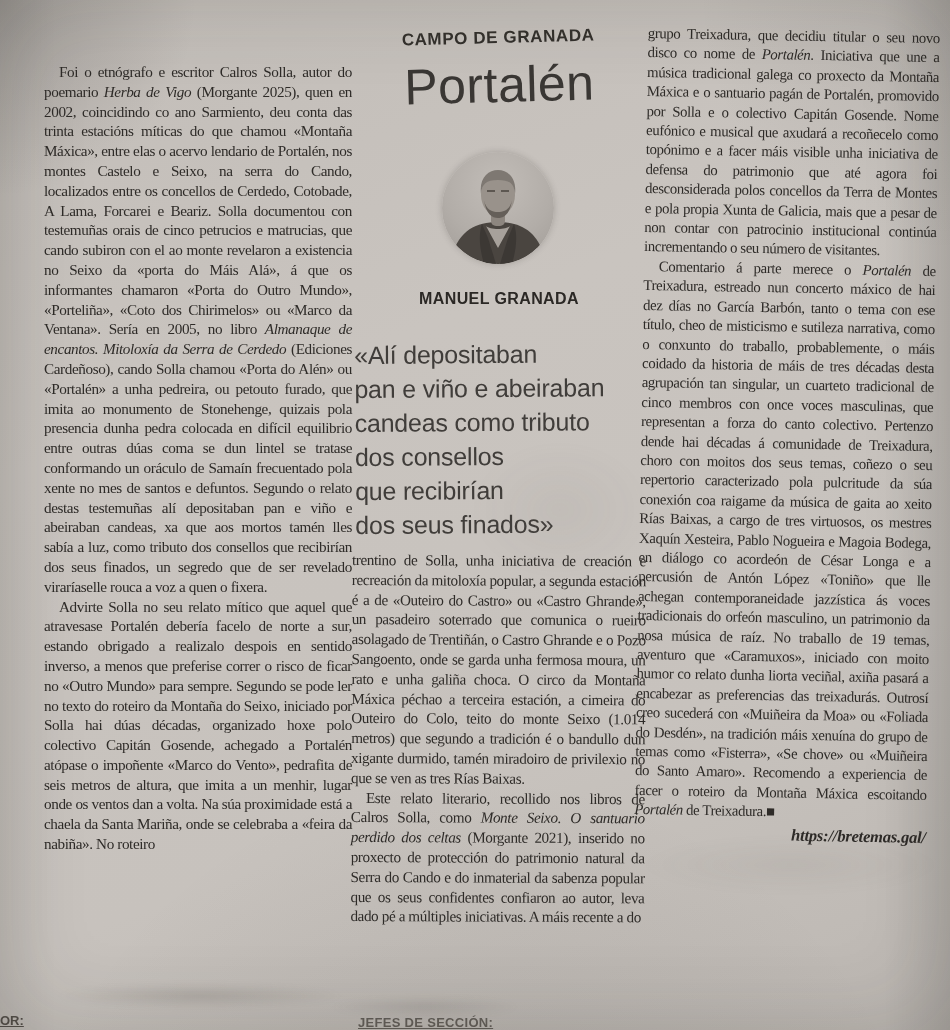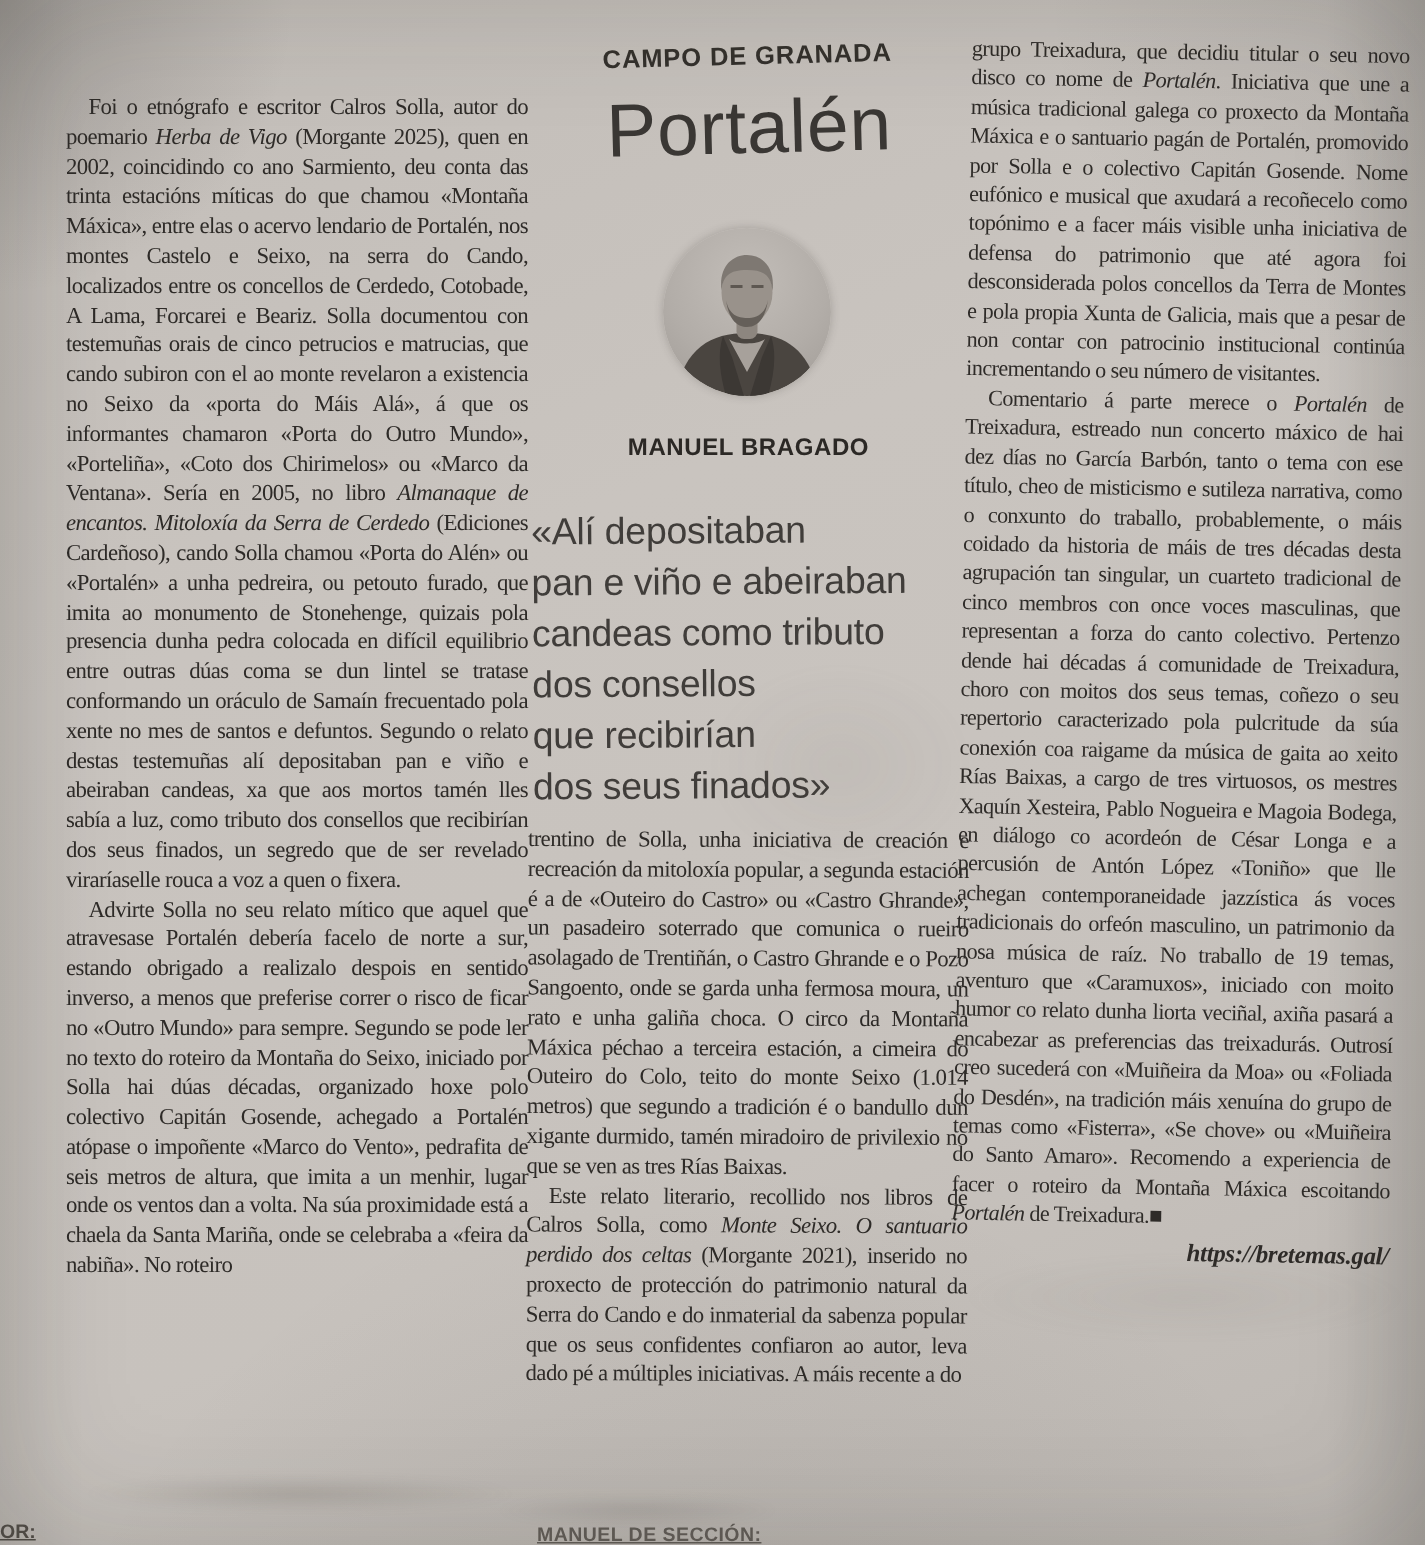--- a/index.html
+++ b/index.html
@@ -123,39 +123,39 @@
         <path d="M39 42 C37 26 46 18 56 18 C66 18 75 26 73 42 C72 32 68 28 56 28 C44 28 40 32 39 42 Z" fill="#7e7872"></path>
 
         <path d="M42 48 C44 62 50 66 56 66 C62 66 68 62 70 48 C68 58 62 60 56 60 C50 60 44 58 42 48 Z" fill="#655f59"></path>
 
         <rect x="45" y="38" width="8" height="2" fill="#5d5751"></rect>
         <rect x="59" y="38" width="8" height="2" fill="#5d5751"></rect>
       </g>
     </svg>
   </figure>
 
-  <div class="byline">MANUEL BRAGADO</div>
+  <div class="byline">MANUEL GRANADA</div>
 
   <blockquote id="pull-quote">«Alí depositaban<br>pan e viño e abeiraban<br>candeas como tributo<br>dos consellos<br>que recibirían<br>dos seus finados»</blockquote>
 
   <section id="col-mid-body" class="col">
       <p>trentino de Solla, unha iniciativa de creación e recreación da mitoloxía popular, a segunda estación é a de «Outeiro do Castro» ou «Castro Ghrande», un pasadeiro soterrado que comunica o rueiro asolagado de Trentiñán, o Castro Ghrande e o Pozo Sangoento, onde se garda unha fermosa moura, un rato e unha galiña choca. O circo da Montaña Máxica péchao a terceira estación, a cimeira do Outeiro do Colo, teito do monte Seixo (1.014 metros) que segundo a tradición é o bandullo dun xigante durmido, tamén miradoiro de privilexio no que se ven as tres Rías Baixas.</p>
       <p class="indent">Este relato literario, recollido nos libros de Calros Solla, como <i>Monte Seixo. O santuario perdido dos celtas</i> (Morgante 2021), inserido no proxecto de protección do patrimonio natural da Serra do Cando e do inmaterial da sabenza popular que os seus confidentes confiaron ao autor, leva dado pé a múltiples iniciativas. A máis recente a do</p>
     </section>
 
   <section id="col-right" class="col">
     <div>
         <p>grupo Treixadura, que decidiu titular o seu novo disco co nome de <i>Portalén</i>. Iniciativa que une a música tradicional galega co proxecto da Montaña Máxica e o santuario pagán de Portalén, promovido por Solla e o colectivo Capitán Gosende. Nome eufónico e musical que axudará a recoñecelo como topónimo e a facer máis visible unha iniciativa de defensa do patrimonio que até agora foi desconsiderada polos concellos da Terra de Montes e pola propia Xunta de Galicia, mais que a pesar de non contar con patrocinio institucional continúa incrementando o seu número de visitantes.</p>
         <p class="indent">Comentario á parte merece o <i>Portalén</i> de Treixadura, estreado nun concerto máxico de hai dez días no García Barbón, tanto o tema con ese título, cheo de misticismo e sutileza narrativa, como o conxunto do traballo, probablemente, o máis coidado da historia de máis de tres décadas desta agrupación tan singular, un cuarteto tradicional de cinco membros con once voces masculinas, que representan a forza do canto colectivo. Pertenzo dende hai décadas á comunidade de Treixadura, choro con moitos dos seus temas, coñezo o seu repertorio caracterizado pola pulcritude da súa conexión coa raigame da música de gaita ao xeito Rías Baixas, a cargo de tres virtuosos, os mestres Xaquín Xesteira, Pablo Nogueira e Magoia Bodega, en diálogo co acordeón de César Longa e a percusión de Antón López «Toniño» que lle achegan contemporaneidade jazzística ás voces tradicionais do orfeón masculino, un patrimonio da nosa música de raíz. No traballo de 19 temas, aventuro que «Caramuxos», iniciado con moito humor co relato dunha liorta veciñal, axiña pasará a encabezar as preferencias das treixadurás. Outrosí creo sucederá con «Muiñeira da Moa» ou «Foliada do Desdén», na tradición máis xenuína do grupo de temas como «Fisterra», «Se chove» ou «Muiñeira do Santo Amaro». Recomendo a experiencia de facer o roteiro da Montaña Máxica escoitando <i>Portalén</i> de Treixadura.■</p>
       </div>
     <div class="url">https://bretemas.gal/</div>
   </section>
 
   <div class="strip-frag" id="frag-or">OR:</div>
-  <div class="strip-frag" id="frag-jefes">MANUEL DE SECCIÓN:</div>
+  <div class="strip-frag" id="frag-jefes">JEFES DE SECCIÓN:</div>
 
   <div class="smudge" id="smudge-1"></div>
   <div class="smudge" id="smudge-2"></div>
   <div class="smudge" id="smudge-3"></div>
   <div class="smudge" id="smudge-4"></div>
 
   <div class="vignette"></div>
 </div>
 
 </body></html>

